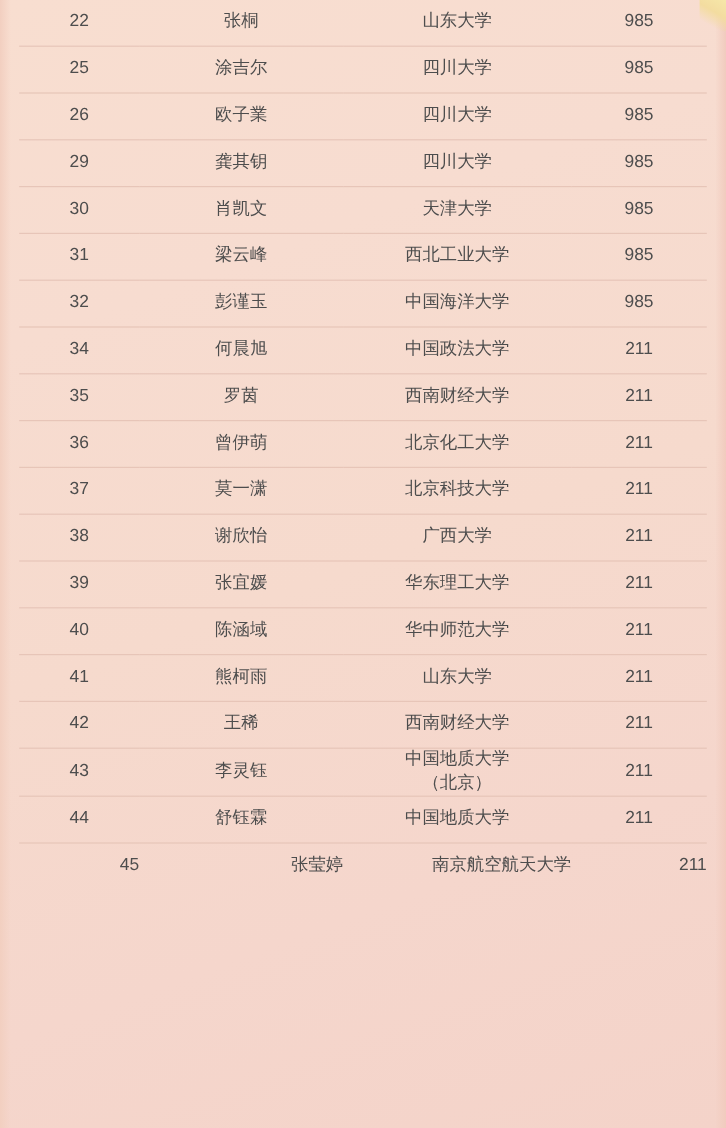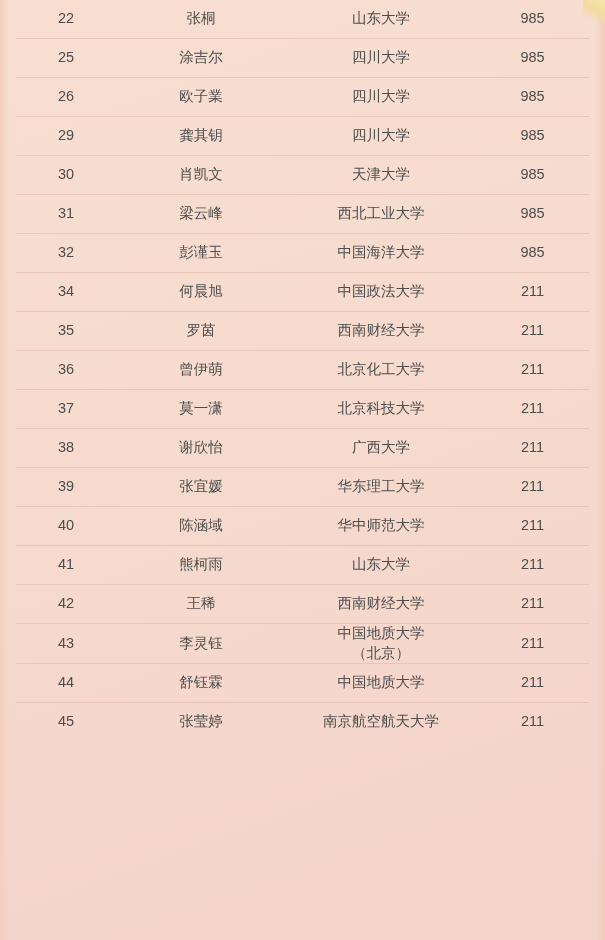--- a/index.html
+++ b/index.html
@@ -29,20 +29,21 @@
     text-align: center;
     vertical-align: middle;
     font-size: 14.5px;
     color: #4d4d4d;
     padding: 0;
     height: 38px;
     line-height: 1.35;
   }
   table.ranking tr:last-child td {
     border-bottom: none;
+    text-align: right;
   }
   td.col-rank { width: 100px; font-size: 14px; color: #555; }
   td.col-name { width: 170px; }
   td.col-school { width: 190px; }
   td.col-tag { width: 113px; font-size: 14px; }
   td.two-line { line-height: 1.45; }
   .edge-left, .edge-right {
     position: absolute;
     top: 0;
     width: 9px;

